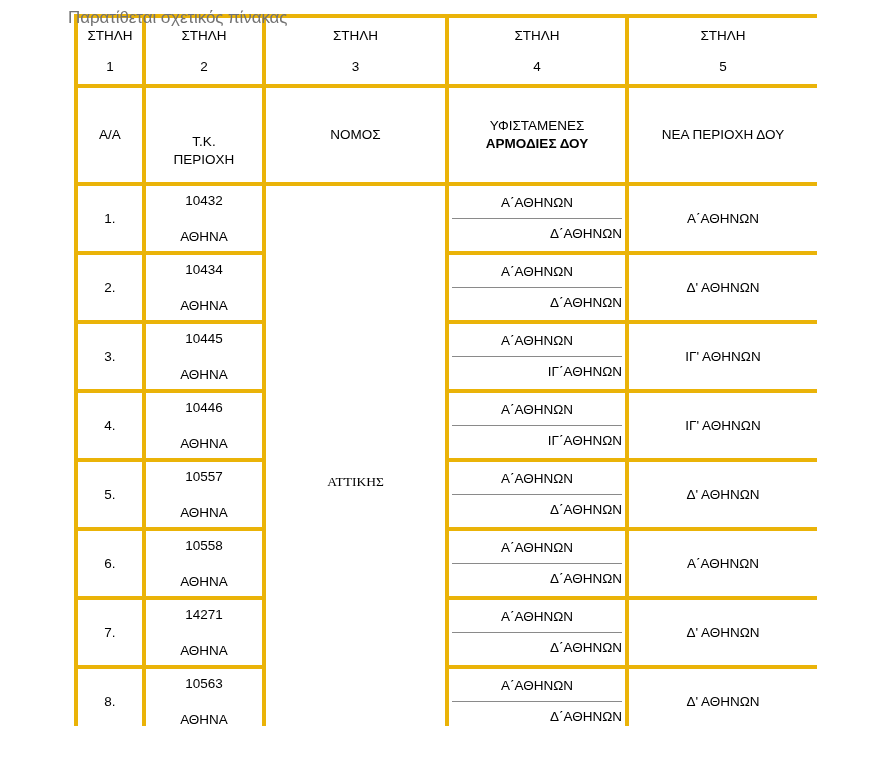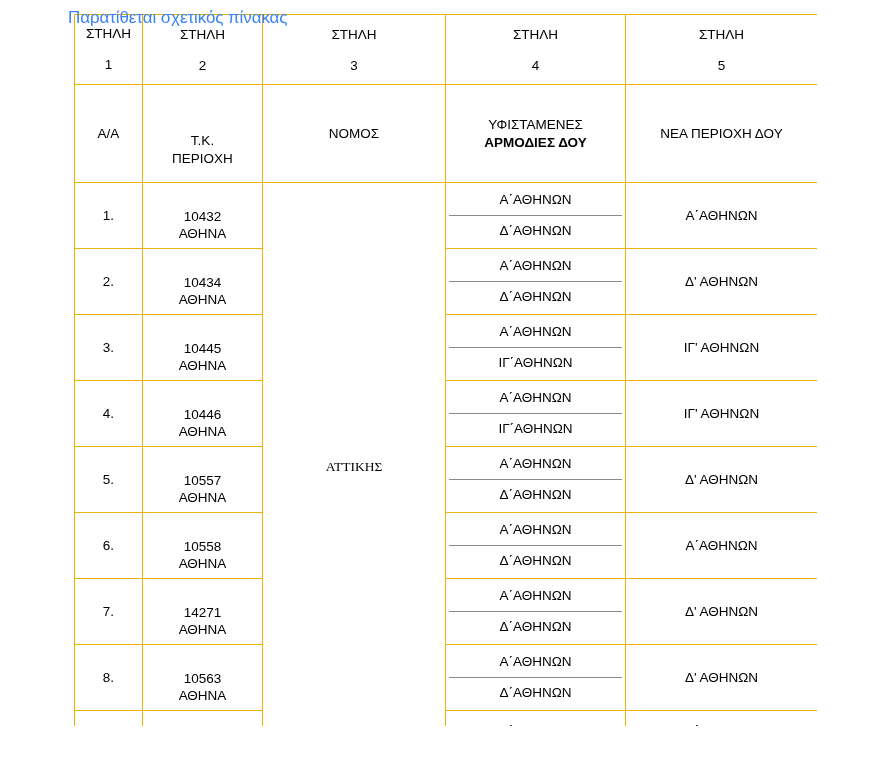--- a/index.html
+++ b/index.html
@@ -18,21 +18,21 @@
   }
 
   
   #overlay-caption {
     position: absolute;
     left: 68px;
     top: 8px;
     font-size: 17px;
     line-height: 20px;
     white-space: nowrap;
-    color: #3b82f6;
+    color: #737373;
     z-index: 5;
     letter-spacing: -0.1px;
   }
 
   
   #table-wrap {
     position: absolute;
     left: 74px;
     top: 14px;
     width: 743px;
@@ -42,21 +42,21 @@
   }
 
   table.doy {
     border-collapse: collapse;
     table-layout: fixed;
     width: 743px;
     background: #ffffff;
   }
 
   table.doy td {
-    border: 1px solid #eab308;
+    border: 4px solid #eab308;
     font-size: 13.5px;
     line-height: 17px;
     text-align: center;
     vertical-align: middle;
     padding: 2px 3px;
     background: #ffffff;
     box-sizing: border-box;
   }
 
   
@@ -89,21 +89,21 @@
   
   td.aa {
     height: 63px;
   }
   td.tk {
     padding: 0;
   }
   td.tk .tk-inner {
     display: flex;
     flex-direction: column;
-    justify-content: flex-end;
+    justify-content: space-between;
     height: 100%;
     min-height: 61px;
     padding: 4px 0;
     box-sizing: border-box;
   }
   td.tk .tk-code { display: block; }
   td.tk .tk-area { display: block; }
 
   td.nomos-merged {
     vertical-align: top;
@@ -117,20 +117,21 @@
   }
   td.ysd .sub {
     display: block;
     height: 30.5px;
     line-height: 30.5px;
     border-bottom: 1px solid #8a8a8a;
     box-sizing: border-box;
   }
   td.ysd .sub.last {
     border-bottom: none;
+    text-align: right;
   }
 
   td.nea {
     vertical-align: middle;
   }
 
   
   tr.row-clipped td {
     height: 37px;
   }

